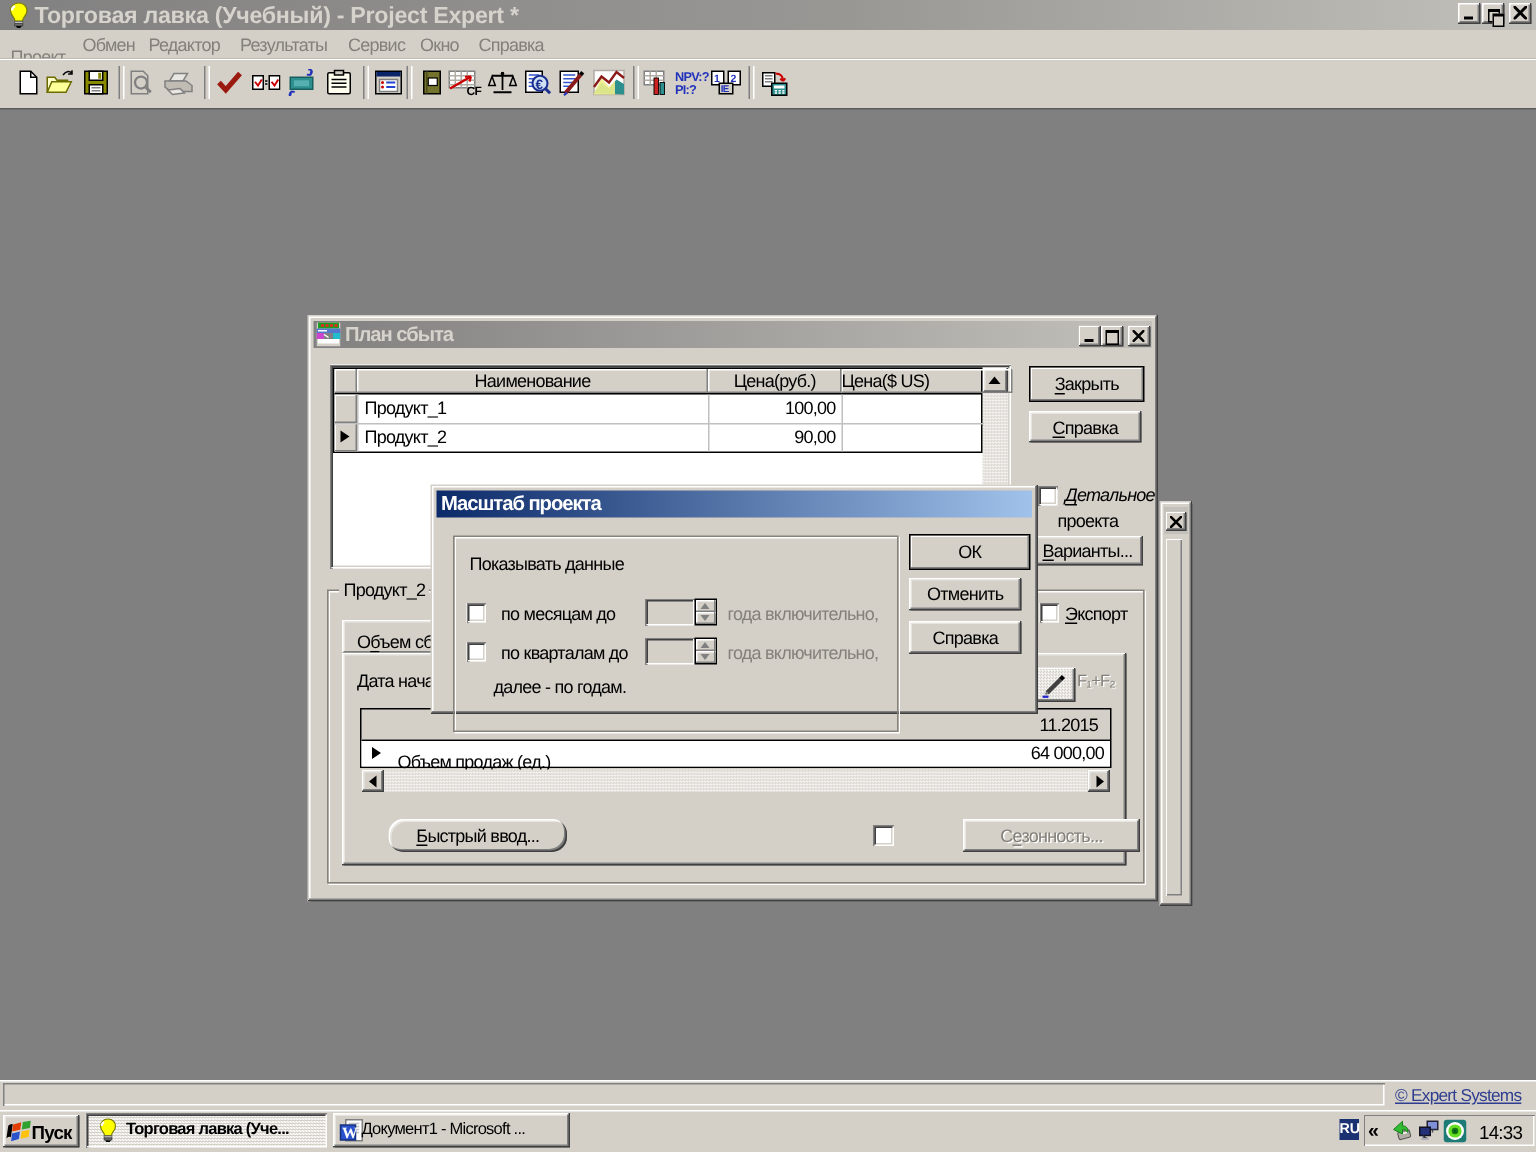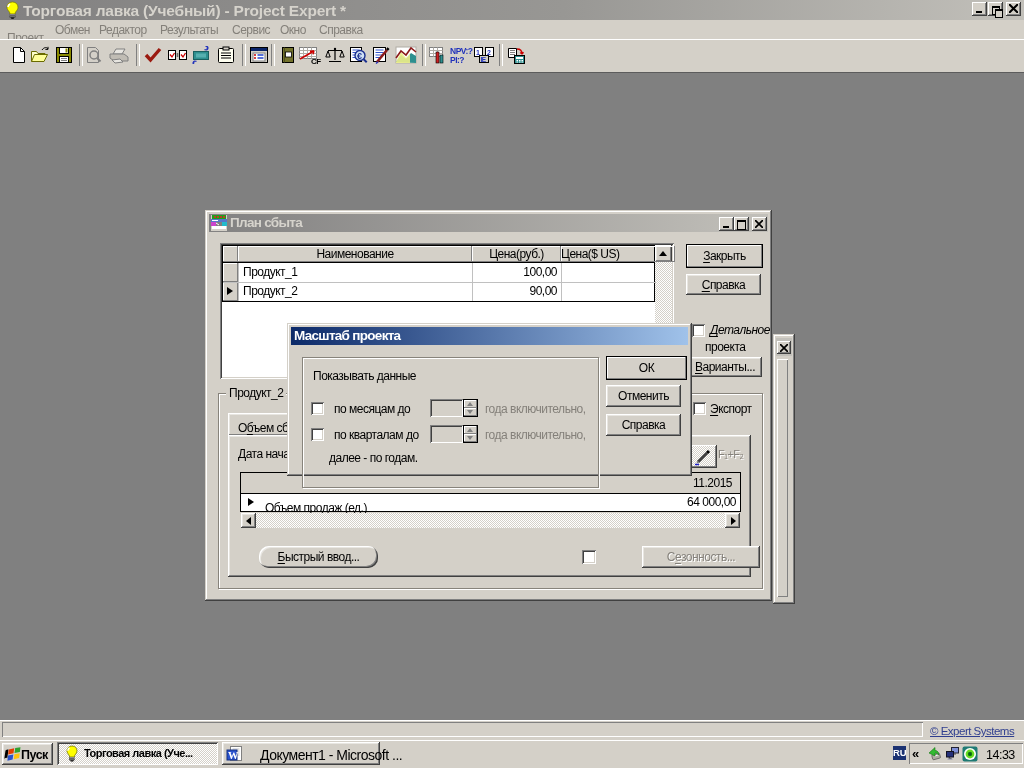--- a/index.html
+++ b/index.html
@@ -222,21 +222,21 @@
     </svg>
 <div class="b" style="left:84px;top:747px;font-weight:bold;font-size:11px;">Торговая лавка (Уче...</div>
 <div class="b raised" style="left:222px;top:742px;width:158px;height:23px;"></div>
 <svg class="b" style="left:226px;top:745px;" width="17" height="17" viewBox="0 0 17 17">
       <rect x="4.5" y="1.5" width="11" height="14" fill="#fff" stroke="#808080"></rect>
       <path d="M6.5 4 h7 M6.5 6 h7 M6.5 8 h7 M6.5 10 h7" stroke="#c0c0c0"></path>
       <rect x="1" y="5" width="10" height="10" fill="#2952cc"></rect>
       <rect x="1" y="5" width="10" height="10" fill="none" stroke="#16307e"></rect>
       <text x="2" y="13.5" font-family="Liberation Serif" font-size="10.5" font-weight="bold" fill="#fff">W</text>
     </svg>
-<div class="b" style="left:260px;top:747px;font-size:14px;">Документ1 - Microsoft ...</div>
+<div class="b" style="left:241px;top:747px;font-size:11px;">Документ1 - Microsoft ...</div>
 <div class="b" style="left:893px;top:746px;width:13px;height:14px;background:#1b3272;color:#fff;font-size:9.5px;font-weight:bold;text-align:center;line-height:14px;letter-spacing:0;">RU</div>
 <div class="b sunk1" style="left:909px;top:743px;width:114px;height:21px;"></div>
 <div class="b" style="left:912px;top:746px;font-size:13px;font-weight:bold;">«</div>
 <svg class="b" style="left:927px;top:746px;" width="15" height="15" viewBox="0 0 15 15">
       <rect x="5" y="8" width="8" height="5" rx="1" fill="#b0aca4" stroke="#555" stroke-width=".7" transform="rotate(-15 9 10)"></rect>
       <path d="M7.5 9.5 h4" stroke="#fff" stroke-width="1" transform="rotate(-15 9 10)"></path>
       <path d="M2 7 L8 1.5 V4.5 C11 4.5 12 7 11.5 9 C10.5 7.5 9.5 7 8 7 v3 z" fill="#33bb33" stroke="#117711" stroke-width=".6"></path>
     </svg>
 <svg class="b" style="left:945px;top:746px;" width="15" height="15" viewBox="0 0 15 15">
       <rect x="6.5" y="1.5" width="7" height="5.5" fill="#8090d8" stroke="#223"></rect>

